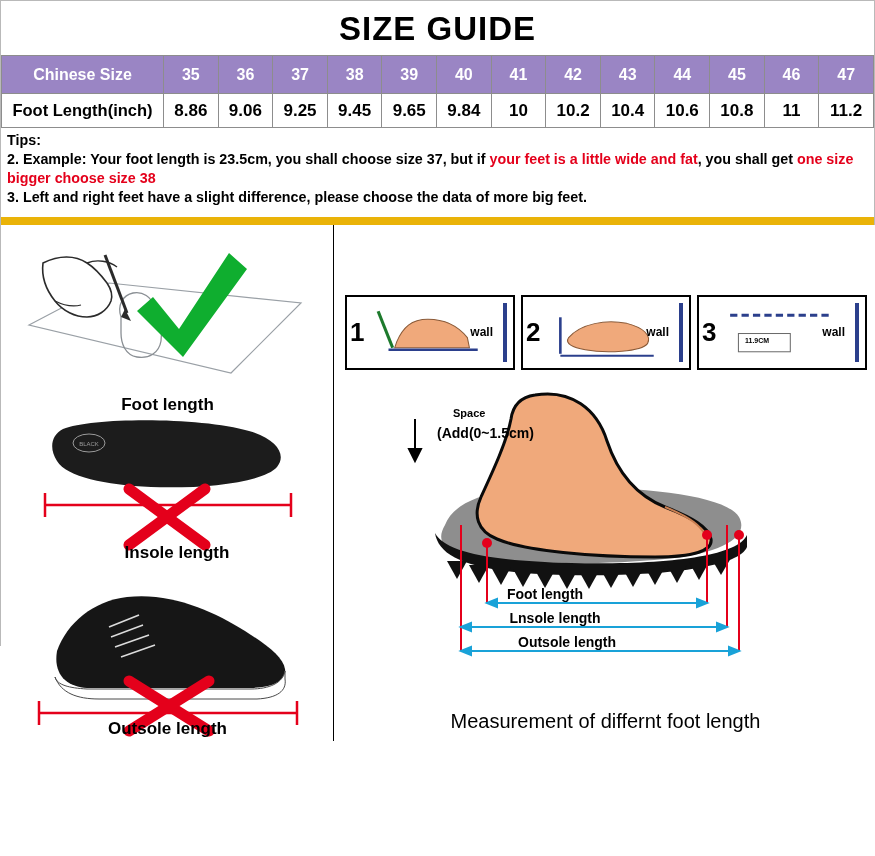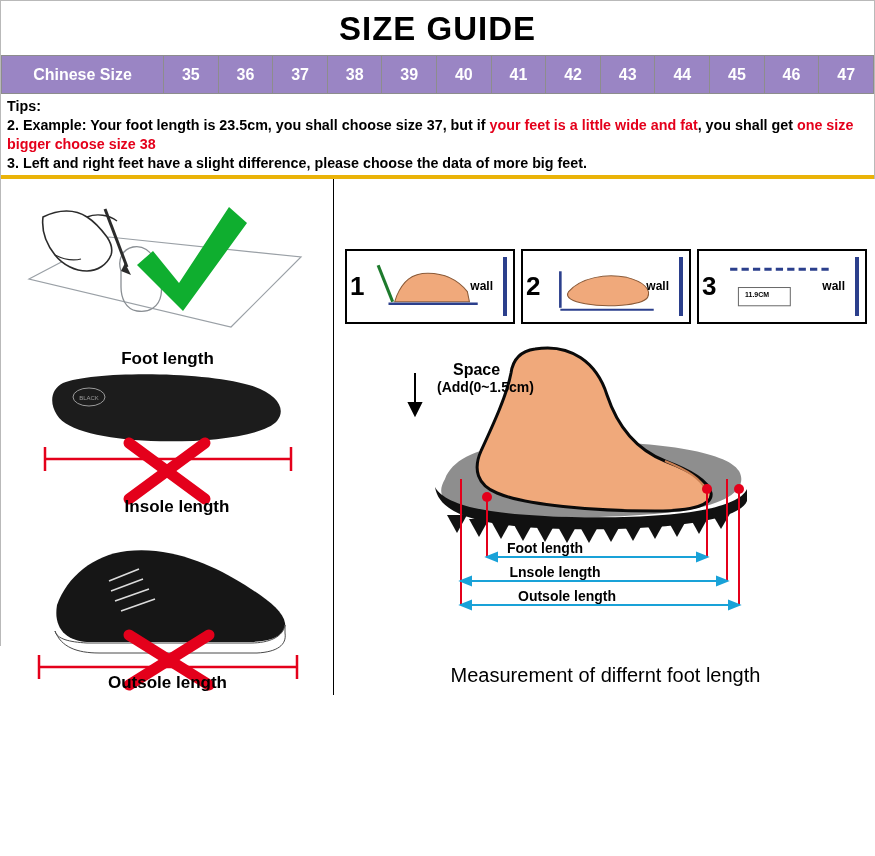--- a/index.html
+++ b/index.html
@@ -52,25 +52,25 @@
     font-size: 16px;
   }
   table.size-table td.rowlabel {
     width: 162px;
     font-size: 16.5px;
     text-align: center;
   }
   table.size-table tr.data td { background: #ffffff; }
   
   .tips {
-    padding: 3px 6px 2px 6px;
+    padding: 3px 6px 10px 6px;
     font-size: 14.3px;
     line-height: 1.32;
     font-weight: bold;
-    border-bottom: 4px solid #eab308;
+    border-bottom: 8px solid #eab308;
   }
   .tips p { margin: 0; }
   .red { color: #e4001b; }
   
   .illus {
     position: relative;
     height: 516px;
     width: 875px;
     overflow: hidden;
     background: #fff;
@@ -148,20 +148,36 @@
       <td>38</td>
       <td>39</td>
       <td>40</td>
       <td>41</td>
       <td>42</td>
       <td>43</td>
       <td>44</td>
       <td>45</td>
       <td>46</td>
       <td>47</td>
+    </tr>
+    <tr class="data">
+      <td class="rowlabel">Foot Length(inch)</td>
+      <td>8.86</td>
+      <td>9.06</td>
+      <td>9.25</td>
+      <td>9.45</td>
+      <td>9.65</td>
+      <td>9.84</td>
+      <td>10</td>
+      <td>10.2</td>
+      <td>10.4</td>
+      <td>10.6</td>
+      <td>10.8</td>
+      <td>11</td>
+      <td>11.2</td>
     </tr>
   </tbody>
     </table>
 
   <div class="tips">
     <p>Tips:</p>
     <p><span>2. Example: Your foot length is 23.5cm, you shall choose size 37, but if </span><span class="red">your feet is a little wide and fat</span><span>, you shall get </span><span class="red">one size bigger choose size 38</span></p>
     <p>3. Left and right feet have a slight difference, please choose the data of more big feet.</p>
   </div>
 
@@ -315,19 +331,19 @@
 
         <g stroke="#000" stroke-width="2" fill="#000">
           <line x1="80" y1="44" x2="80" y2="84"></line>
           <polygon points="80,86 74,74 86,74"></polygon>
         </g>
         <text x="210" y="224" font-size="14" font-weight="bold" text-anchor="middle" font-family="Liberation Sans, sans-serif" fill="#000">Foot length</text>
         <text x="220" y="248" font-size="14" font-weight="bold" text-anchor="middle" font-family="Liberation Sans, sans-serif" fill="#000">Lnsole length</text>
         <text x="232" y="272" font-size="14" font-weight="bold" text-anchor="middle" font-family="Liberation Sans, sans-serif" fill="#000">Outsole length</text>
       </svg>
 
-      <div class="lbl" style="left:118px;top:182px;font-size:16px;">Space</div>
+      <div class="lbl" style="left:118px;top:182px;font-size:11px;">Space</div>
       <div class="lbl" style="left:102px;top:200px;font-size:14px;">(Add(0~1.5cm)</div>
 
       <div class="bigfoot-title">Measurement of differnt foot length</div>
     </div>
   </div>
 </div>
 
 </body></html>

